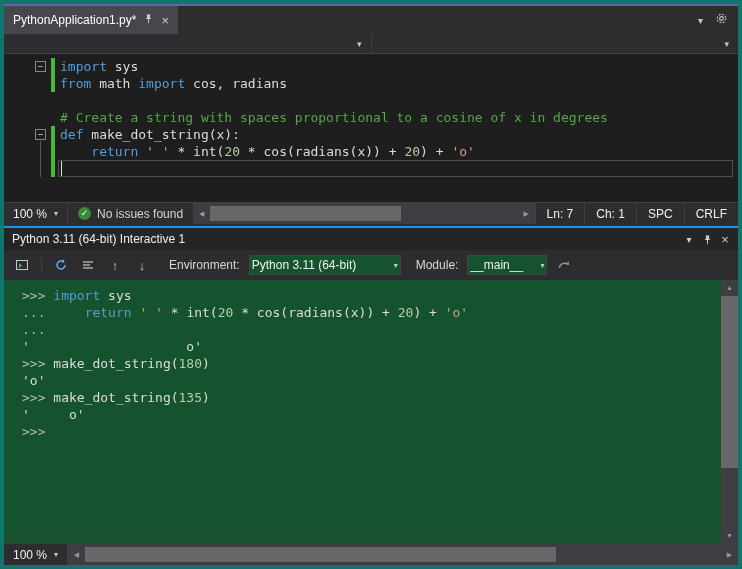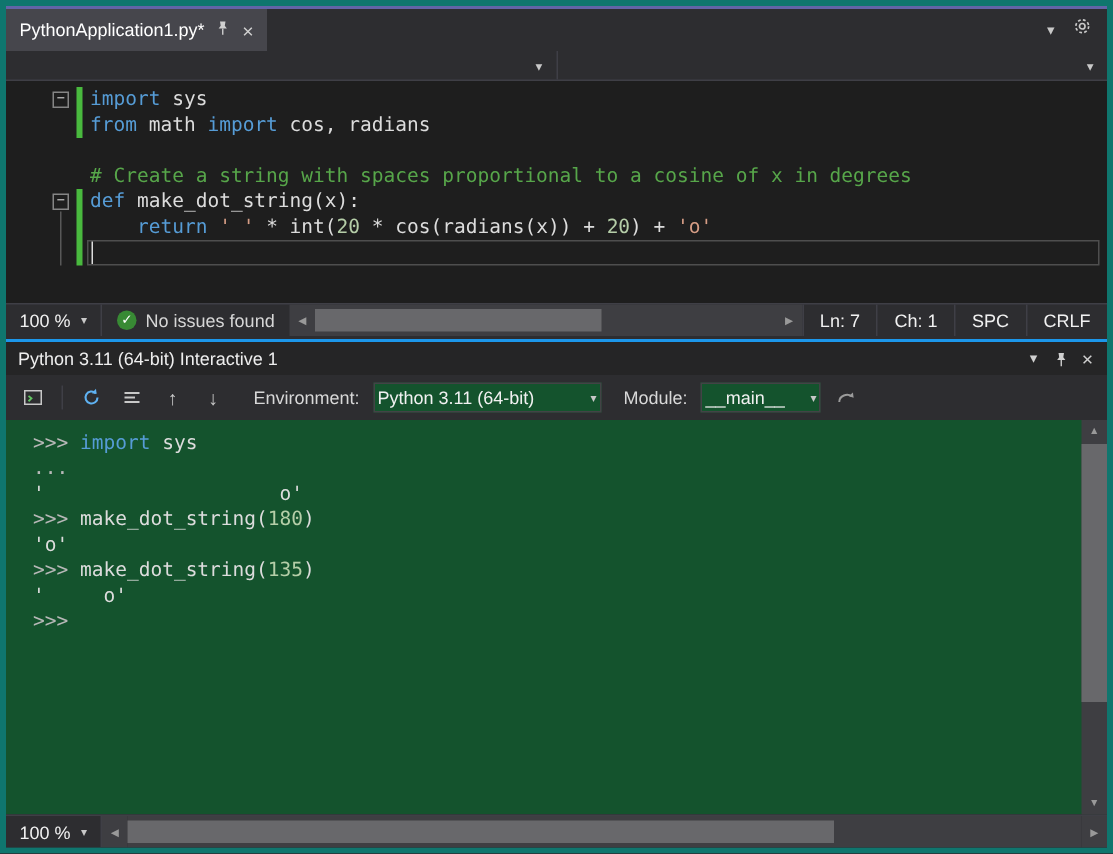--- a/index.html
+++ b/index.html
@@ -223,20 +223,21 @@
         <svg width="14" height="14" viewBox="0 0 14 14">
             <path d="M2.5 10C2.5 5.5 8 4.2 10.8 6.2" fill="none" stroke="#9b9b9b" stroke-width="1.3"></path>
             <path d="M11.6 3.6l0.5 3.5-3.3-0.9z" fill="#9b9b9b"></path>
           </svg>
       </span>
     </div>
 
     <div class="iw-body">
       <div class="repl">
           <div class="code-line"><span class="tok-p">&gt;&gt;&gt; </span><span class="tok-k">import</span><span class="tok-d"> sys</span></div>
+          <div class="code-line"><span class="tok-p">... </span><span class="tok-d">    </span><span class="tok-k">return</span><span class="tok-d"> </span><span class="tok-s">' '</span><span class="tok-d"> * int(</span><span class="tok-n">20</span><span class="tok-d"> * cos(radians(x)) + </span><span class="tok-n">20</span><span class="tok-d">) + </span><span class="tok-s">'o'</span></div>
           <div class="code-line"><span class="tok-p">...</span></div>
           <div class="code-line"><span class="tok-d">'                    o'</span></div>
           <div class="code-line"><span class="tok-p">&gt;&gt;&gt; </span><span class="tok-d">make_dot_string(</span><span class="tok-n">180</span><span class="tok-d">)</span></div>
           <div class="code-line"><span class="tok-d">'o'</span></div>
           <div class="code-line"><span class="tok-p">&gt;&gt;&gt; </span><span class="tok-d">make_dot_string(</span><span class="tok-n">135</span><span class="tok-d">)</span></div>
           <div class="code-line"><span class="tok-d">'     o'</span></div>
           <div class="code-line"><span class="tok-p">&gt;&gt;&gt; </span></div>
         </div>
       <div class="vscroll">
         <div class="vsb-btn">▲</div>

